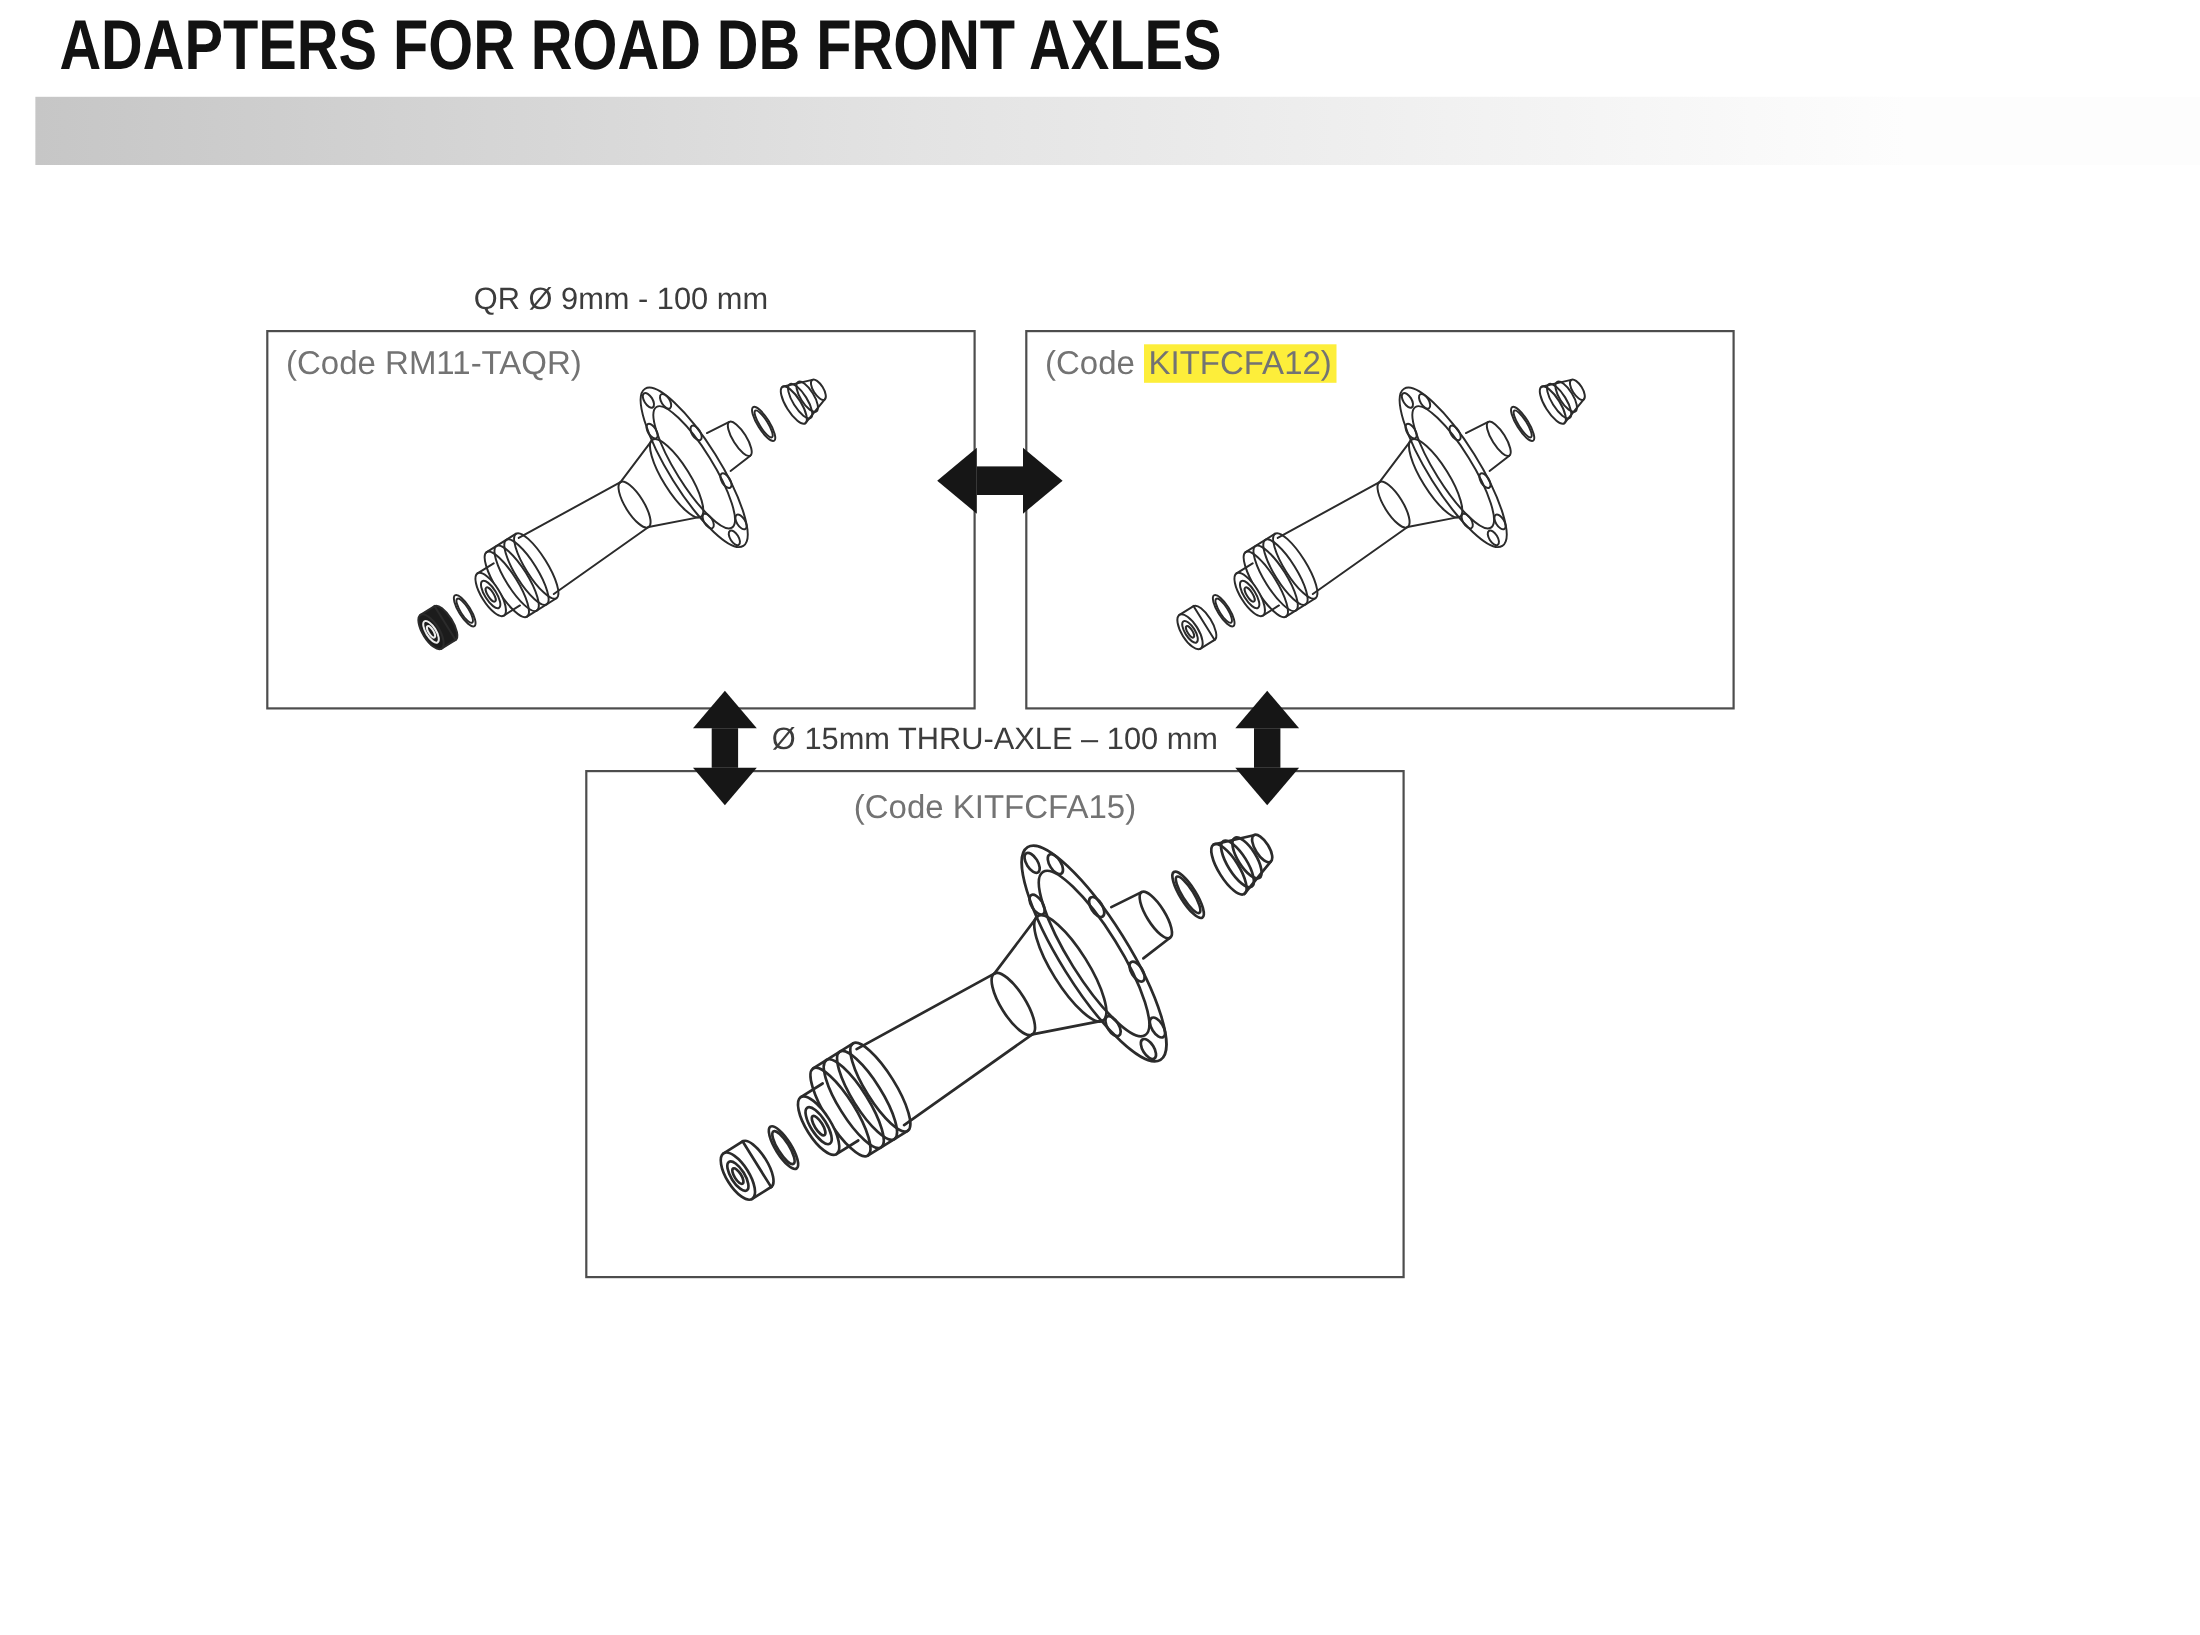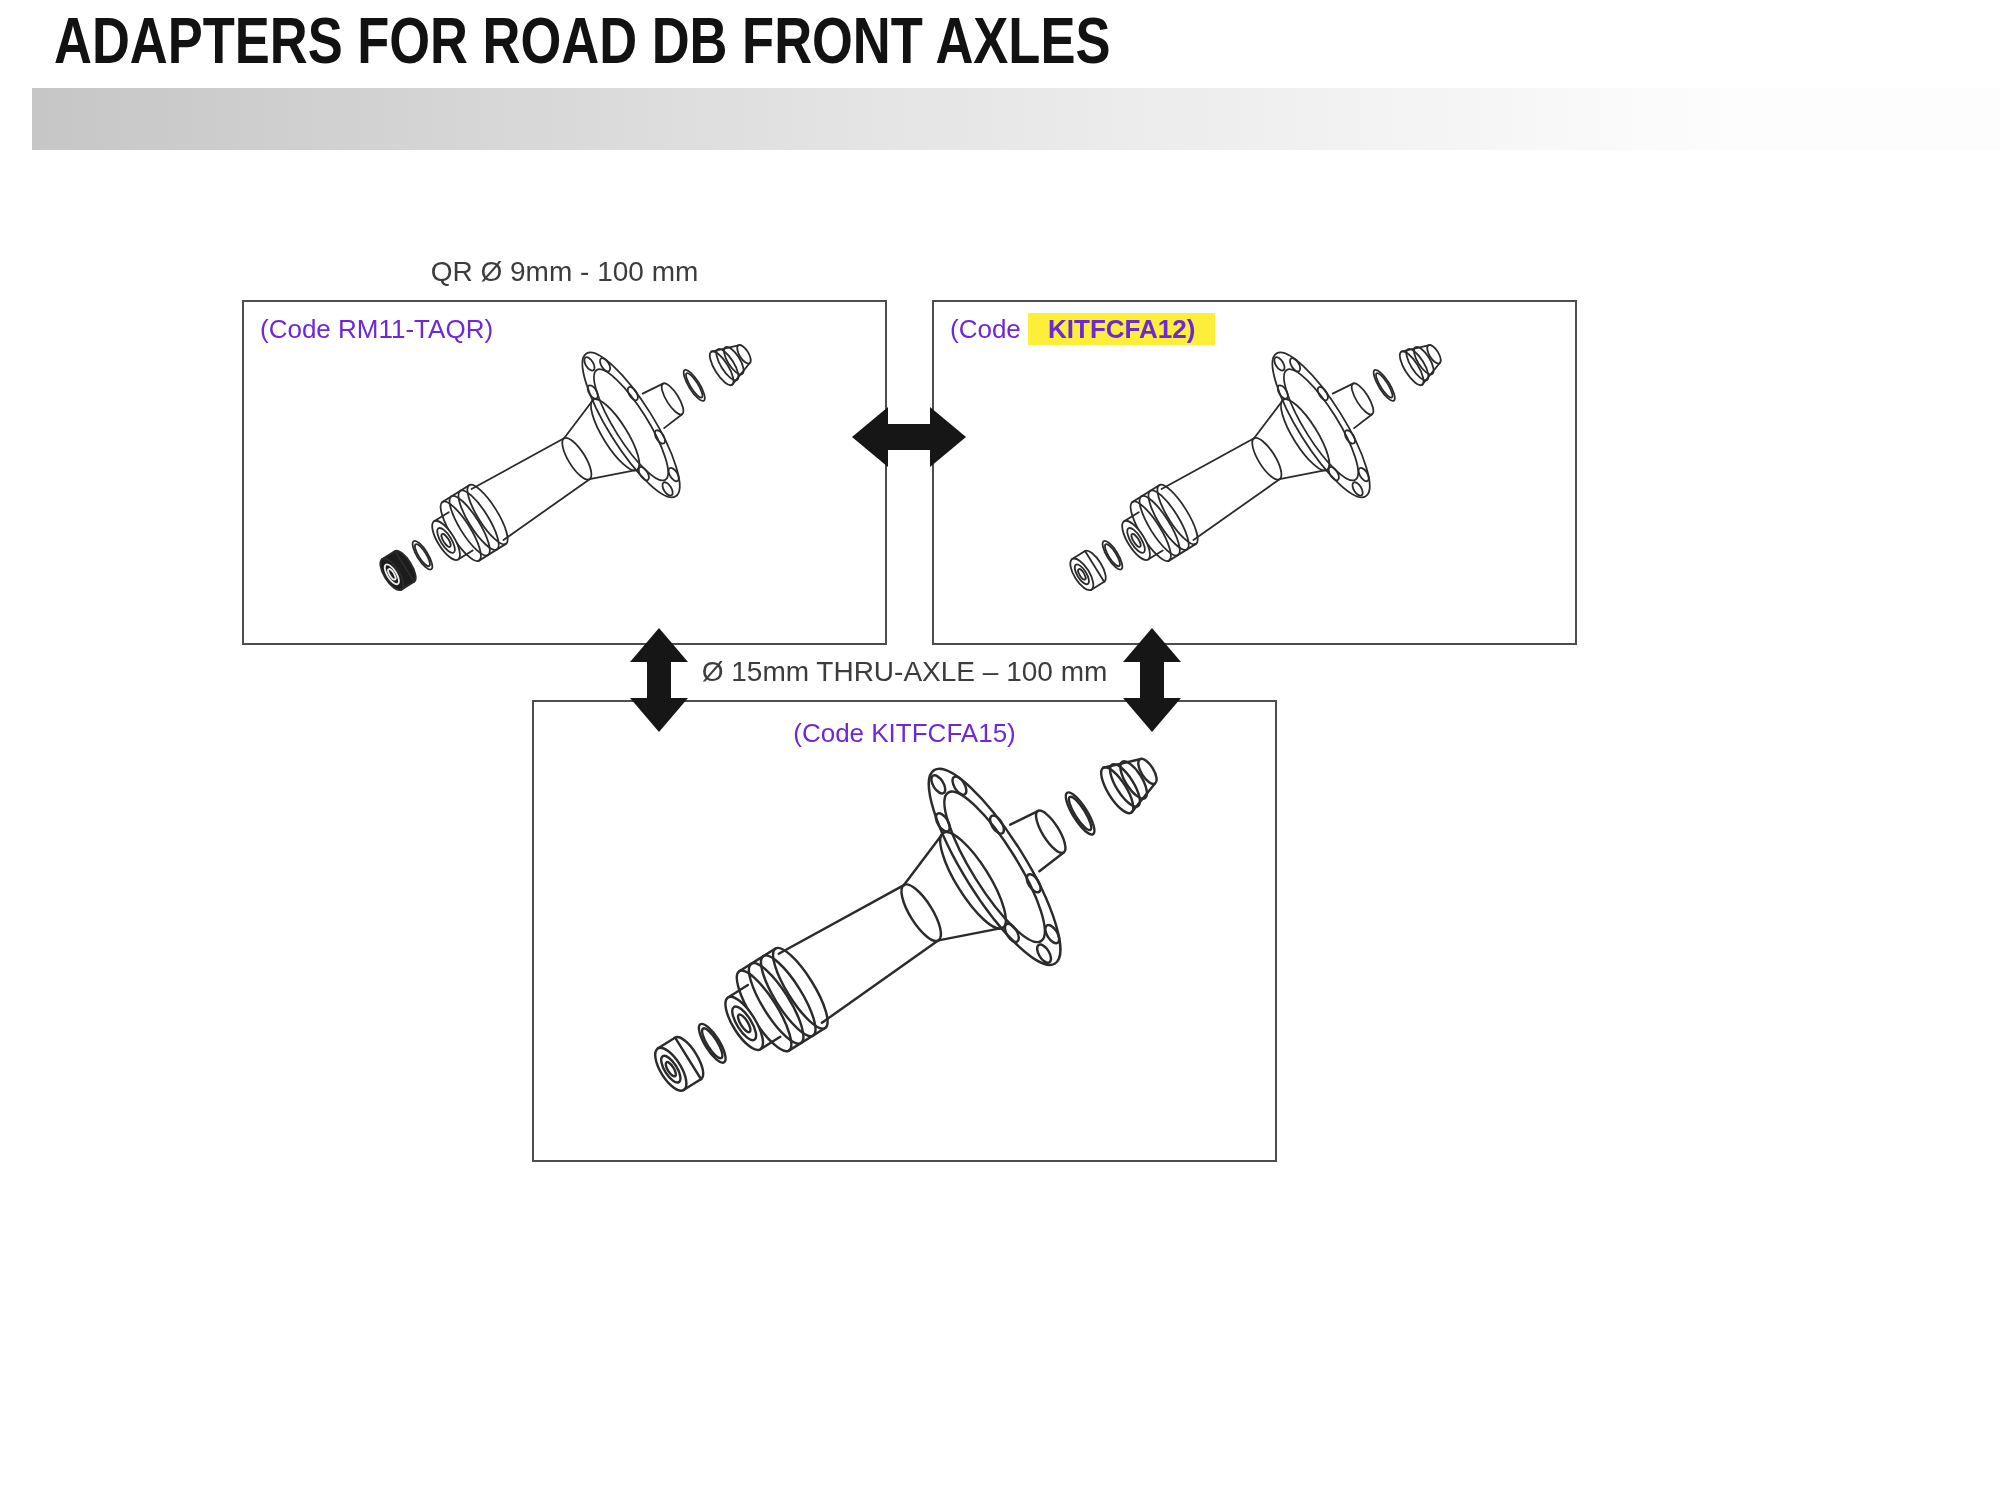--- a/index.html
+++ b/index.html
@@ -22,23 +22,23 @@
   .panel-label { position:absolute; font-size:28px; color:#3c3c3c; text-align:center; }
   .label-qr   { left:210px; top:256px; width:645px; }
   .label-ta12 { left:900px; top:256px; width:645px; }
   .label-ta15 { left:500px; top:656px; width:745px; }
 
   .panel-box { position:absolute; background:#fff; border:2px solid var(--panel_border,#4d4d4d); }
   .box-qr   { left:210px; top:300px; width:645px; height:345px; }
   .box-ta12 { left:900px; top:300px; width:645px; height:345px; }
   .box-ta15 { left:500px; top:700px; width:745px; height:462px; }
 
-  .code { position:absolute; top:12px; left:16px; font-size:26px; color:#6d28d9; z-index:2; }
+  .code { position:absolute; top:12px; left:16px; font-size:30px; color:#737373; z-index:2; }
   .code-center { left:0; width:100%; text-align:center; top:16px; }
-  .hl { background:var(--highlight,#fdee3a); padding:1px 20px;font-weight:bold; }
+  .hl { background:var(--highlight,#fdee3a); padding:1px 4px; }
 
   .hub { position:absolute; left:0; top:4px; width:100%; height:calc(100% - 10px); }
   .hub-qr { --cap-fill:var(--qr_dark_cap,#1c1c1c); --cap-ring:#ececec; }
 
   .defs-svg { position:absolute; width:0; height:0; overflow:hidden; }
 
   
   .arrow-h { position:absolute; left:820px; top:407px; width:114px; height:60px;
              display:flex; align-items:center; z-index:5; }
   .arrow-h .head-left  { width:0; height:0; border-top:30px solid transparent;

